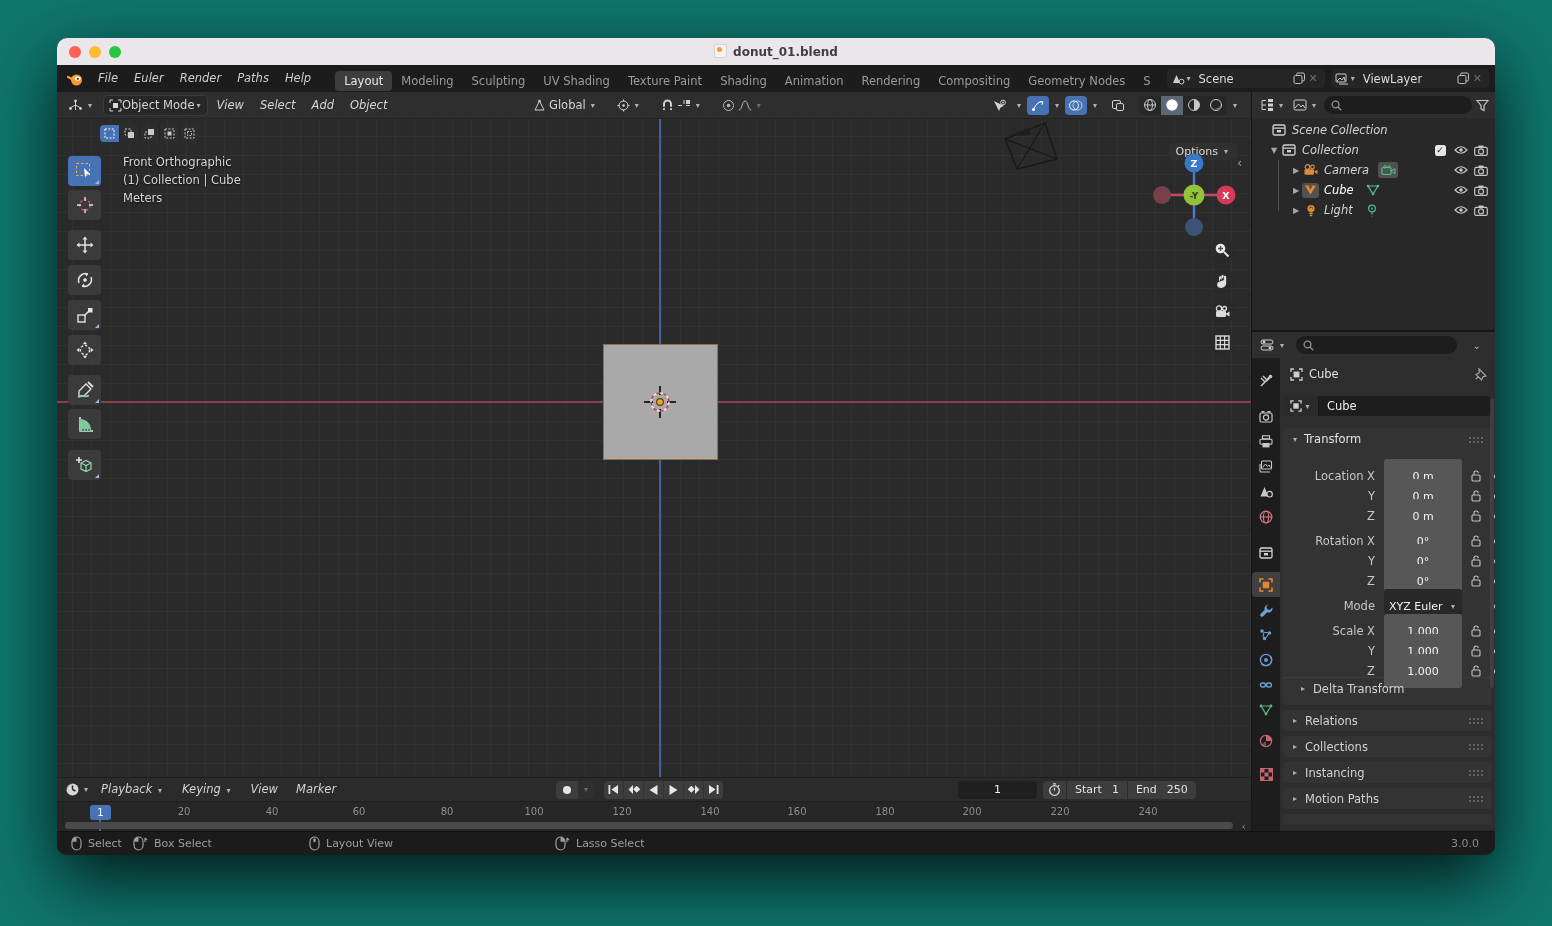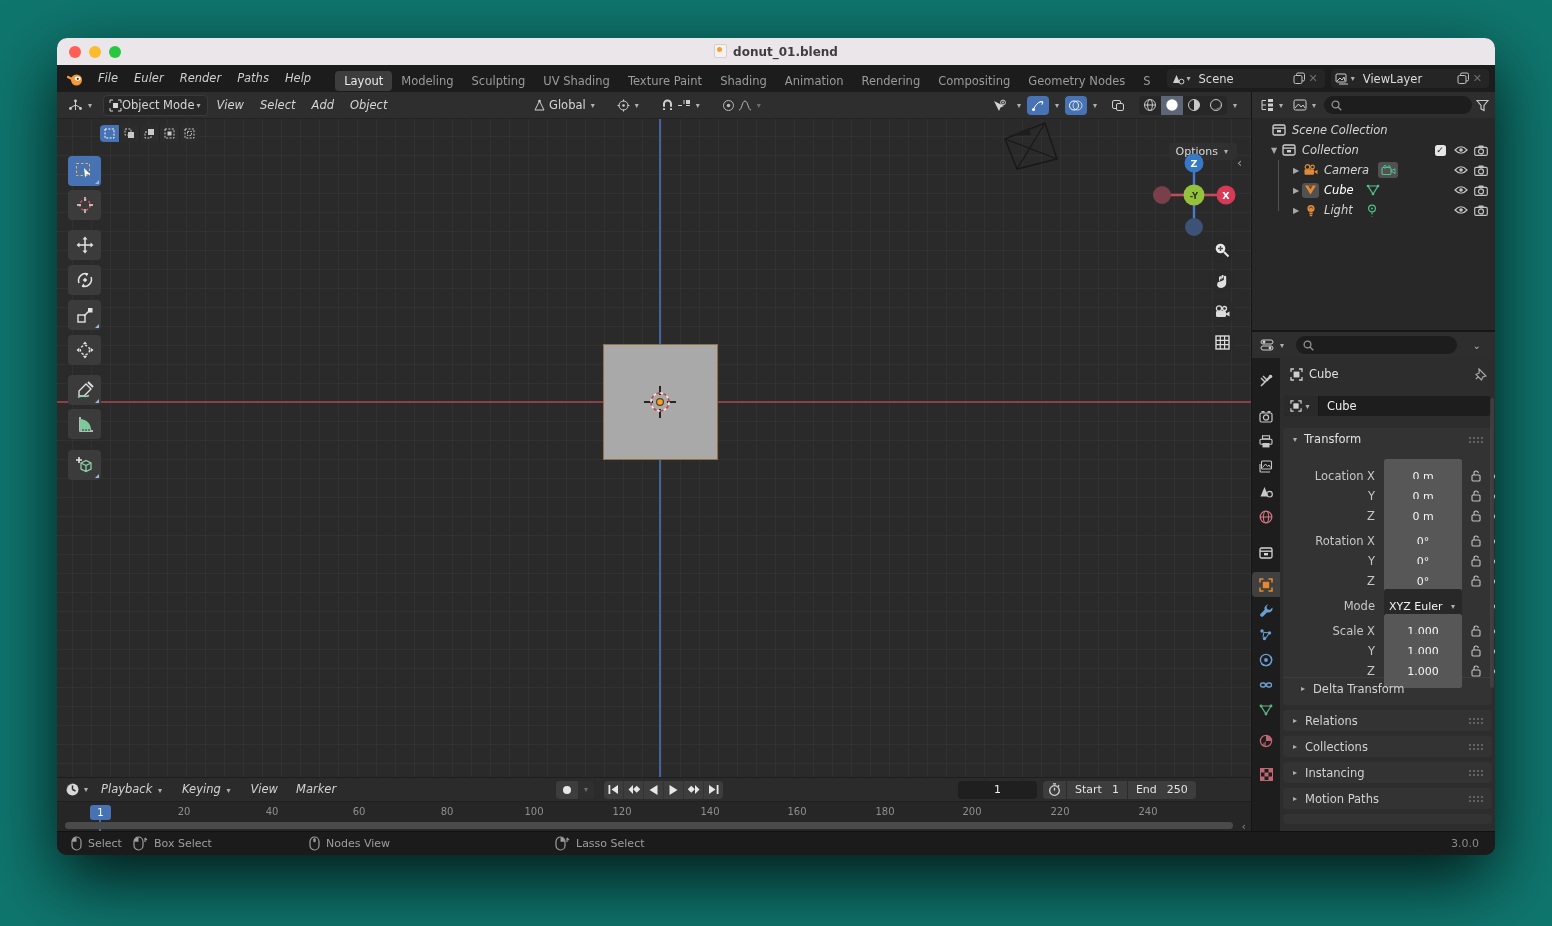--- a/index.html
+++ b/index.html
@@ -399,20 +399,25 @@
                   <rect x="1" y="1" width="9" height="9" fill="none" stroke="#c9c9c9" stroke-dasharray="2 1.4"></rect>
                   <rect x="3.5" y="3.5" width="4" height="4" fill="none" stroke="#c9c9c9" stroke-dasharray="1.6 1.2"></rect>
                 </svg>
               </div>
         </div>
         <div class="options-btn">
           <span>Options</span>
           <span class="chev">▾</span>
         </div>
 
+        <div class="vp-text">
+          <div>Front Orthographic</div>
+          <div>(1) Collection | Cube</div>
+          <div>Meters</div>
+        </div>
 
         <div class="toolbar">
           <div class="tool act" style="top:0">
             <svg width="19" height="18" viewBox="0 0 19 18">
                   <rect x="1.5" y="1.5" width="13" height="12" fill="none" stroke="#f0b54a" stroke-dasharray="2.5 2"></rect>
                   <path d="M9,6 l6.5,6.5 l-4,-0.3 l-1.4,3.6 Z" fill="#fff"></path>
                 </svg>
             <span class="corner"></span>
           </div>
           <div class="tool" style="top:34px">
@@ -1105,21 +1110,21 @@
             <path d="M1.2,5 A4.3,4.3 0 0 1 5.5,1.2 V5.8 H1.2 Z" fill="#9e9e9e"></path>
             <path d="M12,2 v4 M12,2 l2,2.2" stroke="#9e9e9e" stroke-width="1.2" fill="none"></path>
           </svg>
       <span>Box Select</span>
     </div>
     <div class="sb-item" style="left:252px">
       <svg width="11" height="15" viewBox="0 0 11 15">
             <rect x="1" y="1" width="9" height="13" rx="4.5" fill="none" stroke="#9e9e9e" stroke-width="1.2"></rect>
             <rect x="4.3" y="2.2" width="2.4" height="4" rx="1.2" fill="#9e9e9e"></rect>
           </svg>
-      <span>Nodes View</span>
+      <span>Layout View</span>
     </div>
     <div class="sb-item" style="left:498px">
       <svg width="15" height="15" viewBox="0 0 15 15">
             <rect x="1" y="1" width="9" height="13" rx="4.5" fill="none" stroke="#9e9e9e" stroke-width="1.2"></rect>
             <path d="M9.8,5 A4.3,4.3 0 0 0 5.5,1.2 V5.8 H9.8 Z" fill="#9e9e9e"></path>
             <path d="M12,2 v4 M12,2 l2,2.2" stroke="#9e9e9e" stroke-width="1.2" fill="none"></path>
           </svg>
       <span>Lasso Select</span>
     </div>
     <div class="sb-ver">3.0.0</div>

